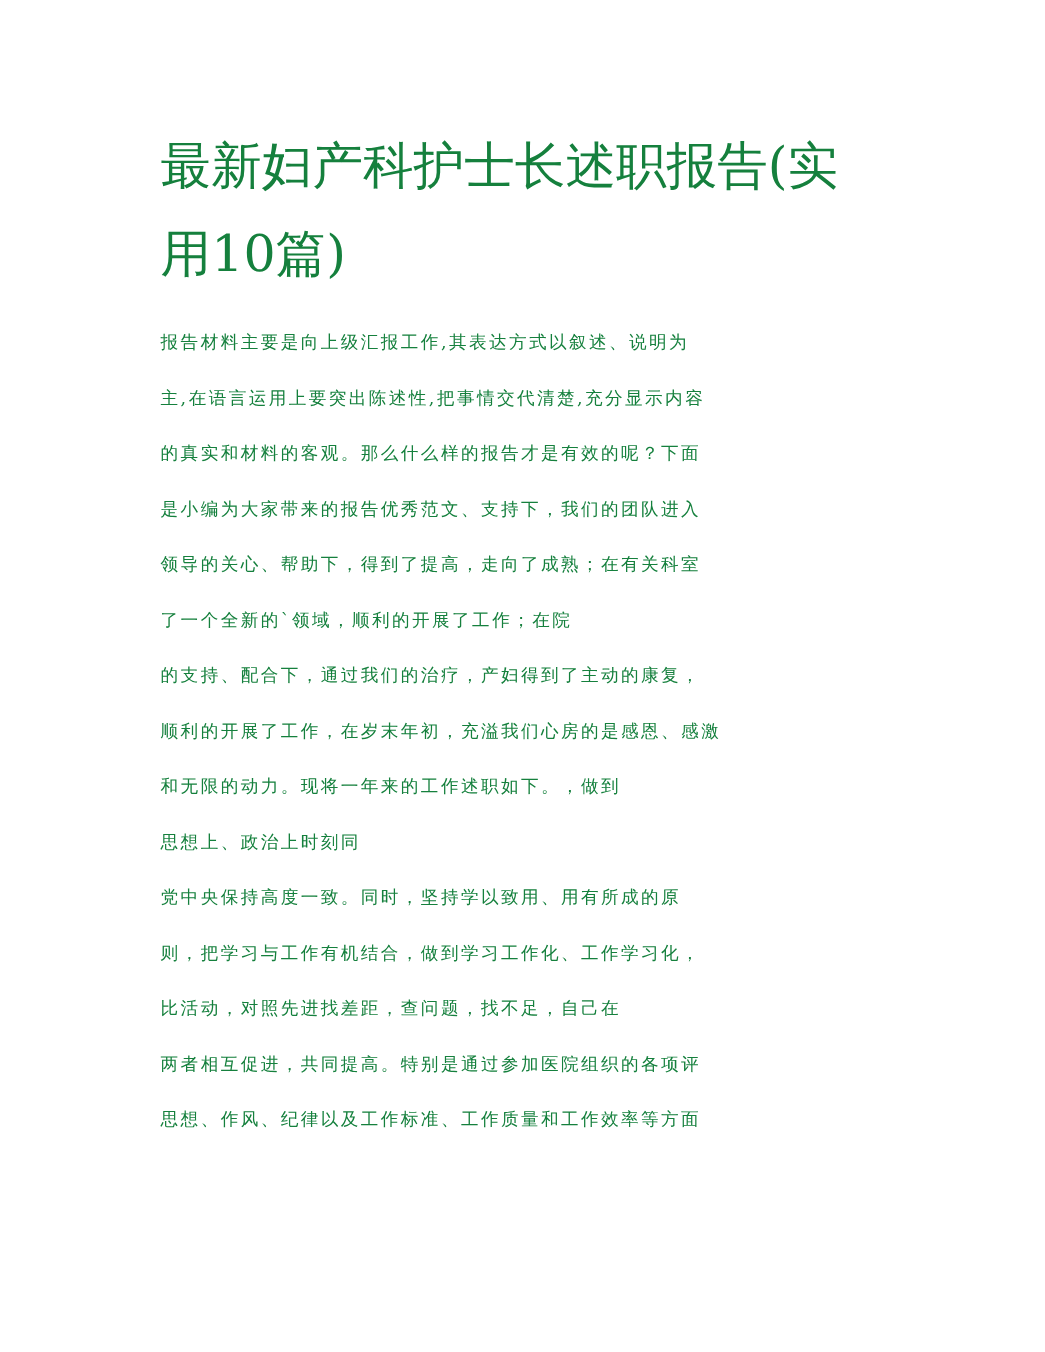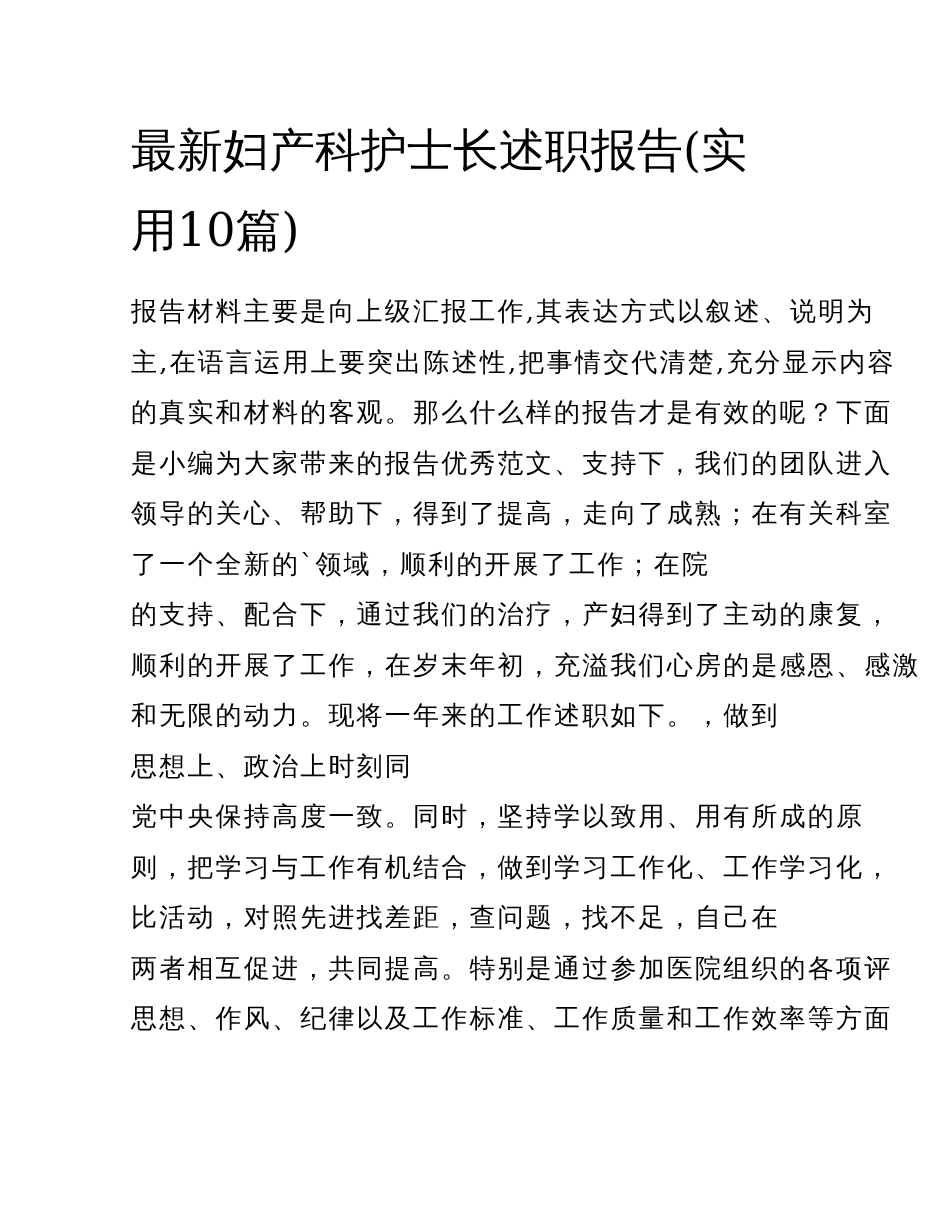--- a/index.html
+++ b/index.html
@@ -1,28 +1,28 @@
 <!DOCTYPE html>
 <html><head>
 <meta charset="utf-8">
 <style>
   html, body { margin: 0; padding: 0; background: #ffffff; }
   body { width: 950px; height: 1229px; overflow: hidden; position: relative; }
   .page {
-    position: absolute; left: 131px; top: 110px; width: 672px;
+    position: absolute; left: 146px; top: 110px; width: 672px;
     font-family: "DejaVu Serif", "Liberation Serif", serif;
-    color: #000000;
+    color: #15803d;
   }
   .title {
     font-size: 46px; line-height: 80px; margin: 0 0 16px 0;
     font-weight: normal; letter-spacing: 0px;
   }
   .title b { font-weight: normal; }
   .line {
-    font-size: 26px; line-height: 50.5px; height: 50.5px;
+    font-size: 16px; line-height: 50.5px; height: 50.5px;
     white-space: nowrap; letter-spacing: 2.2px;
   }
 </style>
 </head>
 <body>
 
 <div class="page">
   <h1 class="title">
     <span>最新妇产科护士长述职报告(实</span><br>
     <span>用</span><b>10</b><span>篇)</span>

